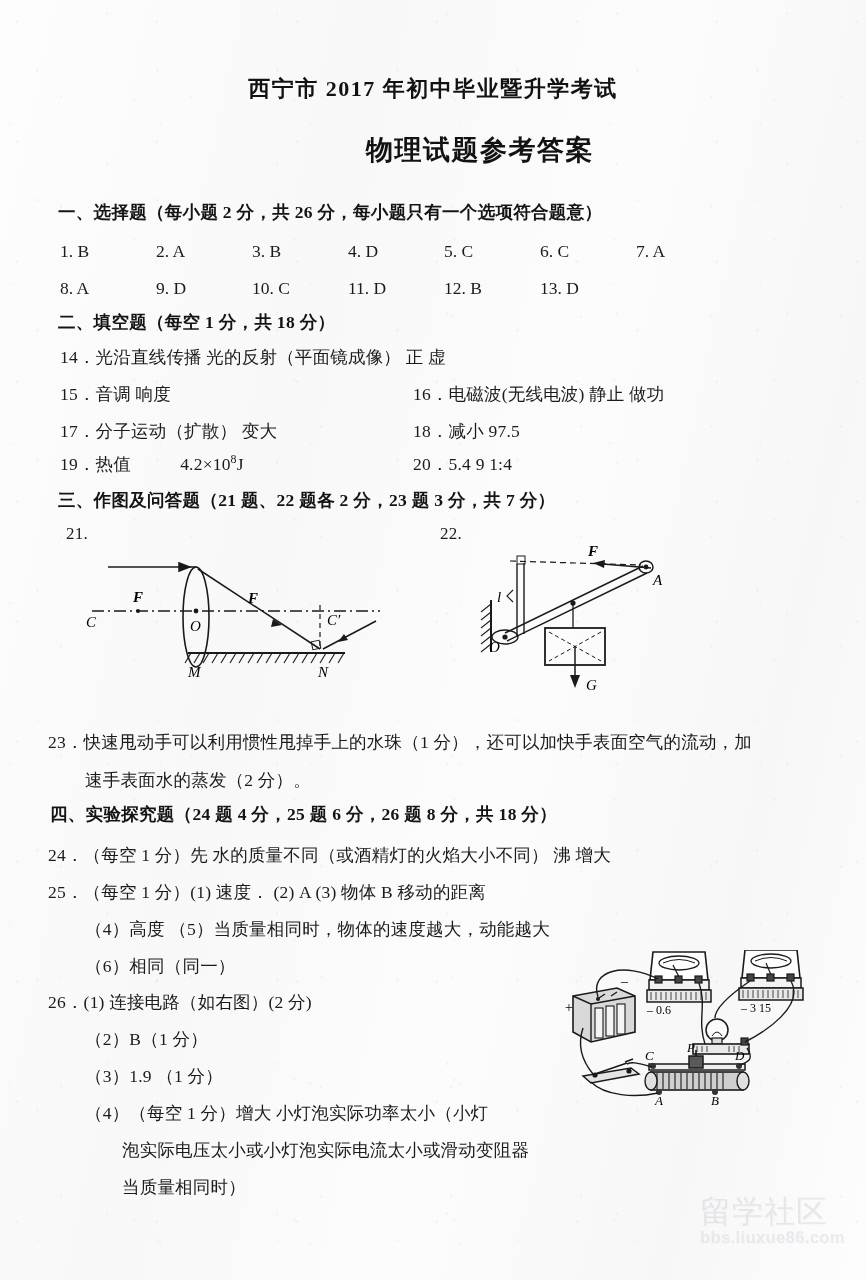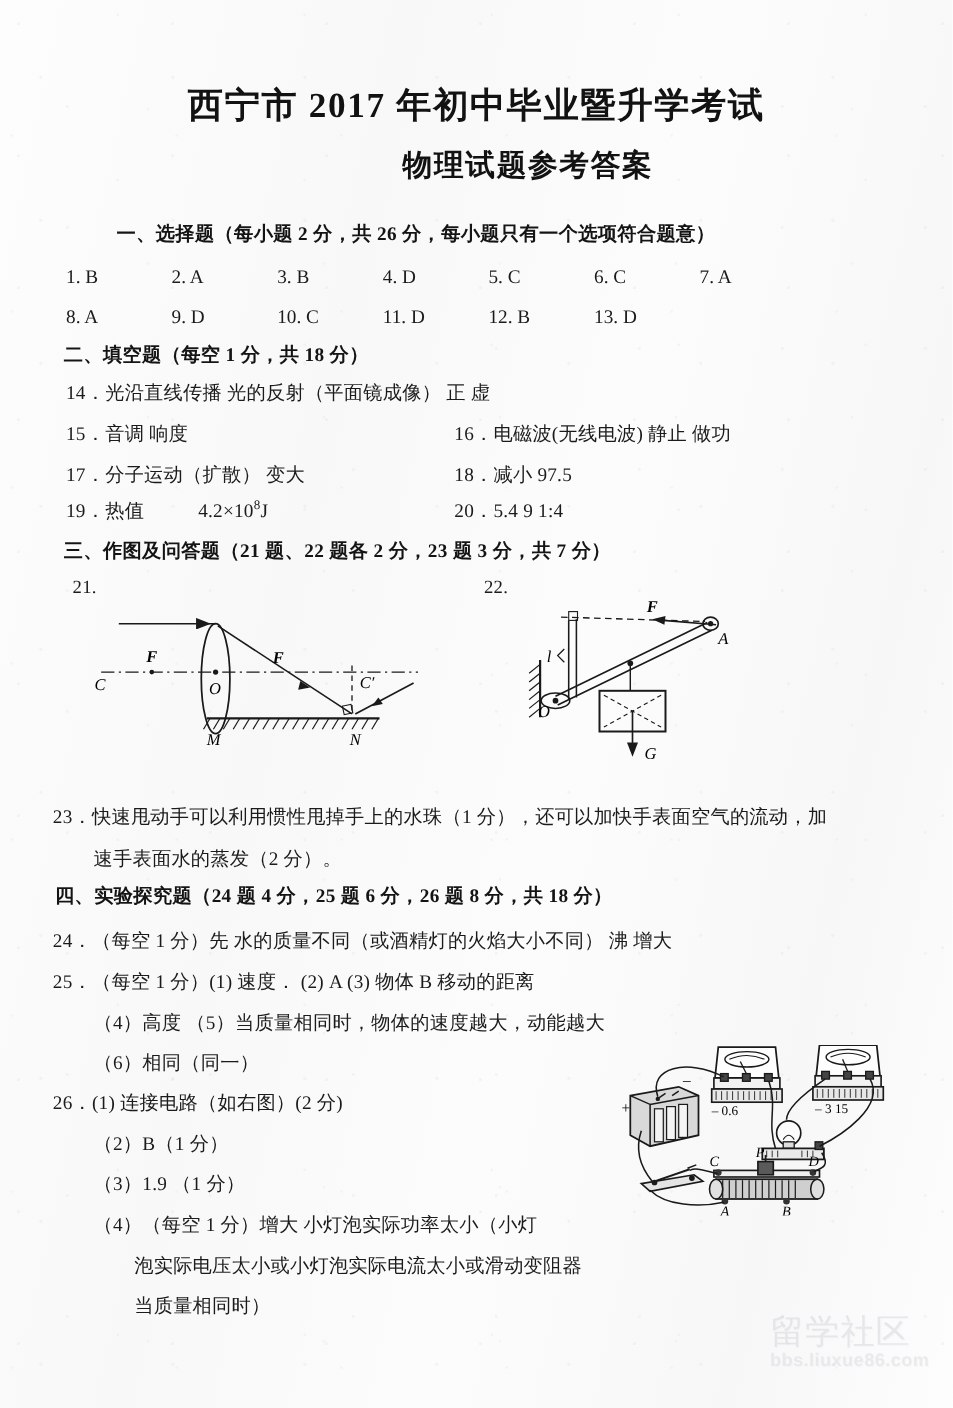--- a/index.html
+++ b/index.html
@@ -28,21 +28,21 @@
     color: #1b1b1b;
   }
 
   
   .doc-title {
     position: absolute;
     left: 0;
     width: 866px;
     text-align: center;
     font-weight: bold;
-    font-size: 32px;
+    font-size: 22px;
     letter-spacing: 1.5px;
     color: #121212;
   }
   #title-line1 { top: 74px; }
   #title-line2 { top: 132px; font-size: 27px; padding-left: 47px; }
 
   .sec-head {
     position: absolute;
     font-weight: bold;
     font-size: 17.5px;
@@ -125,21 +125,21 @@
   }
 </style>
 </head>
 <body>
 
 <div id="page">
 
   <div class="doc-title" id="title-line1">西宁市 2017 年初中毕业暨升学考试</div>
   <div class="doc-title" id="title-line2">物理试题参考答案</div>
 
-  <div class="sec-head" style="left:58px; top:200px;margin-left:48px;">一、选择题（每小题 2 分，共 26 分，每小题只有一个选项符合题意）</div>
+  <div class="sec-head" style="left:58px; top:200px;">一、选择题（每小题 2 分，共 26 分，每小题只有一个选项符合题意）</div>
 
   <div class="choice-row" style="top:241px;">
     <span class="cell"><span class="num">1.</span> <span>B</span></span><span class="cell"><span class="num">2.</span> <span>A</span></span><span class="cell"><span class="num">3.</span> <span>B</span></span><span class="cell"><span class="num">4.</span> <span>D</span></span><span class="cell"><span class="num">5.</span> <span>C</span></span><span class="cell"><span class="num">6.</span> <span>C</span></span><span class="cell"><span class="num">7.</span> <span>A</span></span>
   </div>
 
   <div class="choice-row" style="top:278px;">
     <span class="cell"><span class="num">8.</span> <span>A</span></span><span class="cell"><span class="num">9.</span> <span>D</span></span><span class="cell"><span class="num">10.</span> <span>C</span></span><span class="cell"><span class="num">11.</span> <span>D</span></span><span class="cell"><span class="num">12.</span> <span>B</span></span><span class="cell"><span class="num">13.</span> <span>D</span></span>
   </div>
 
   <div class="sec-head" style="left:58px; top:310px;">二、填空题（每空 1 分，共 18 分）</div>

